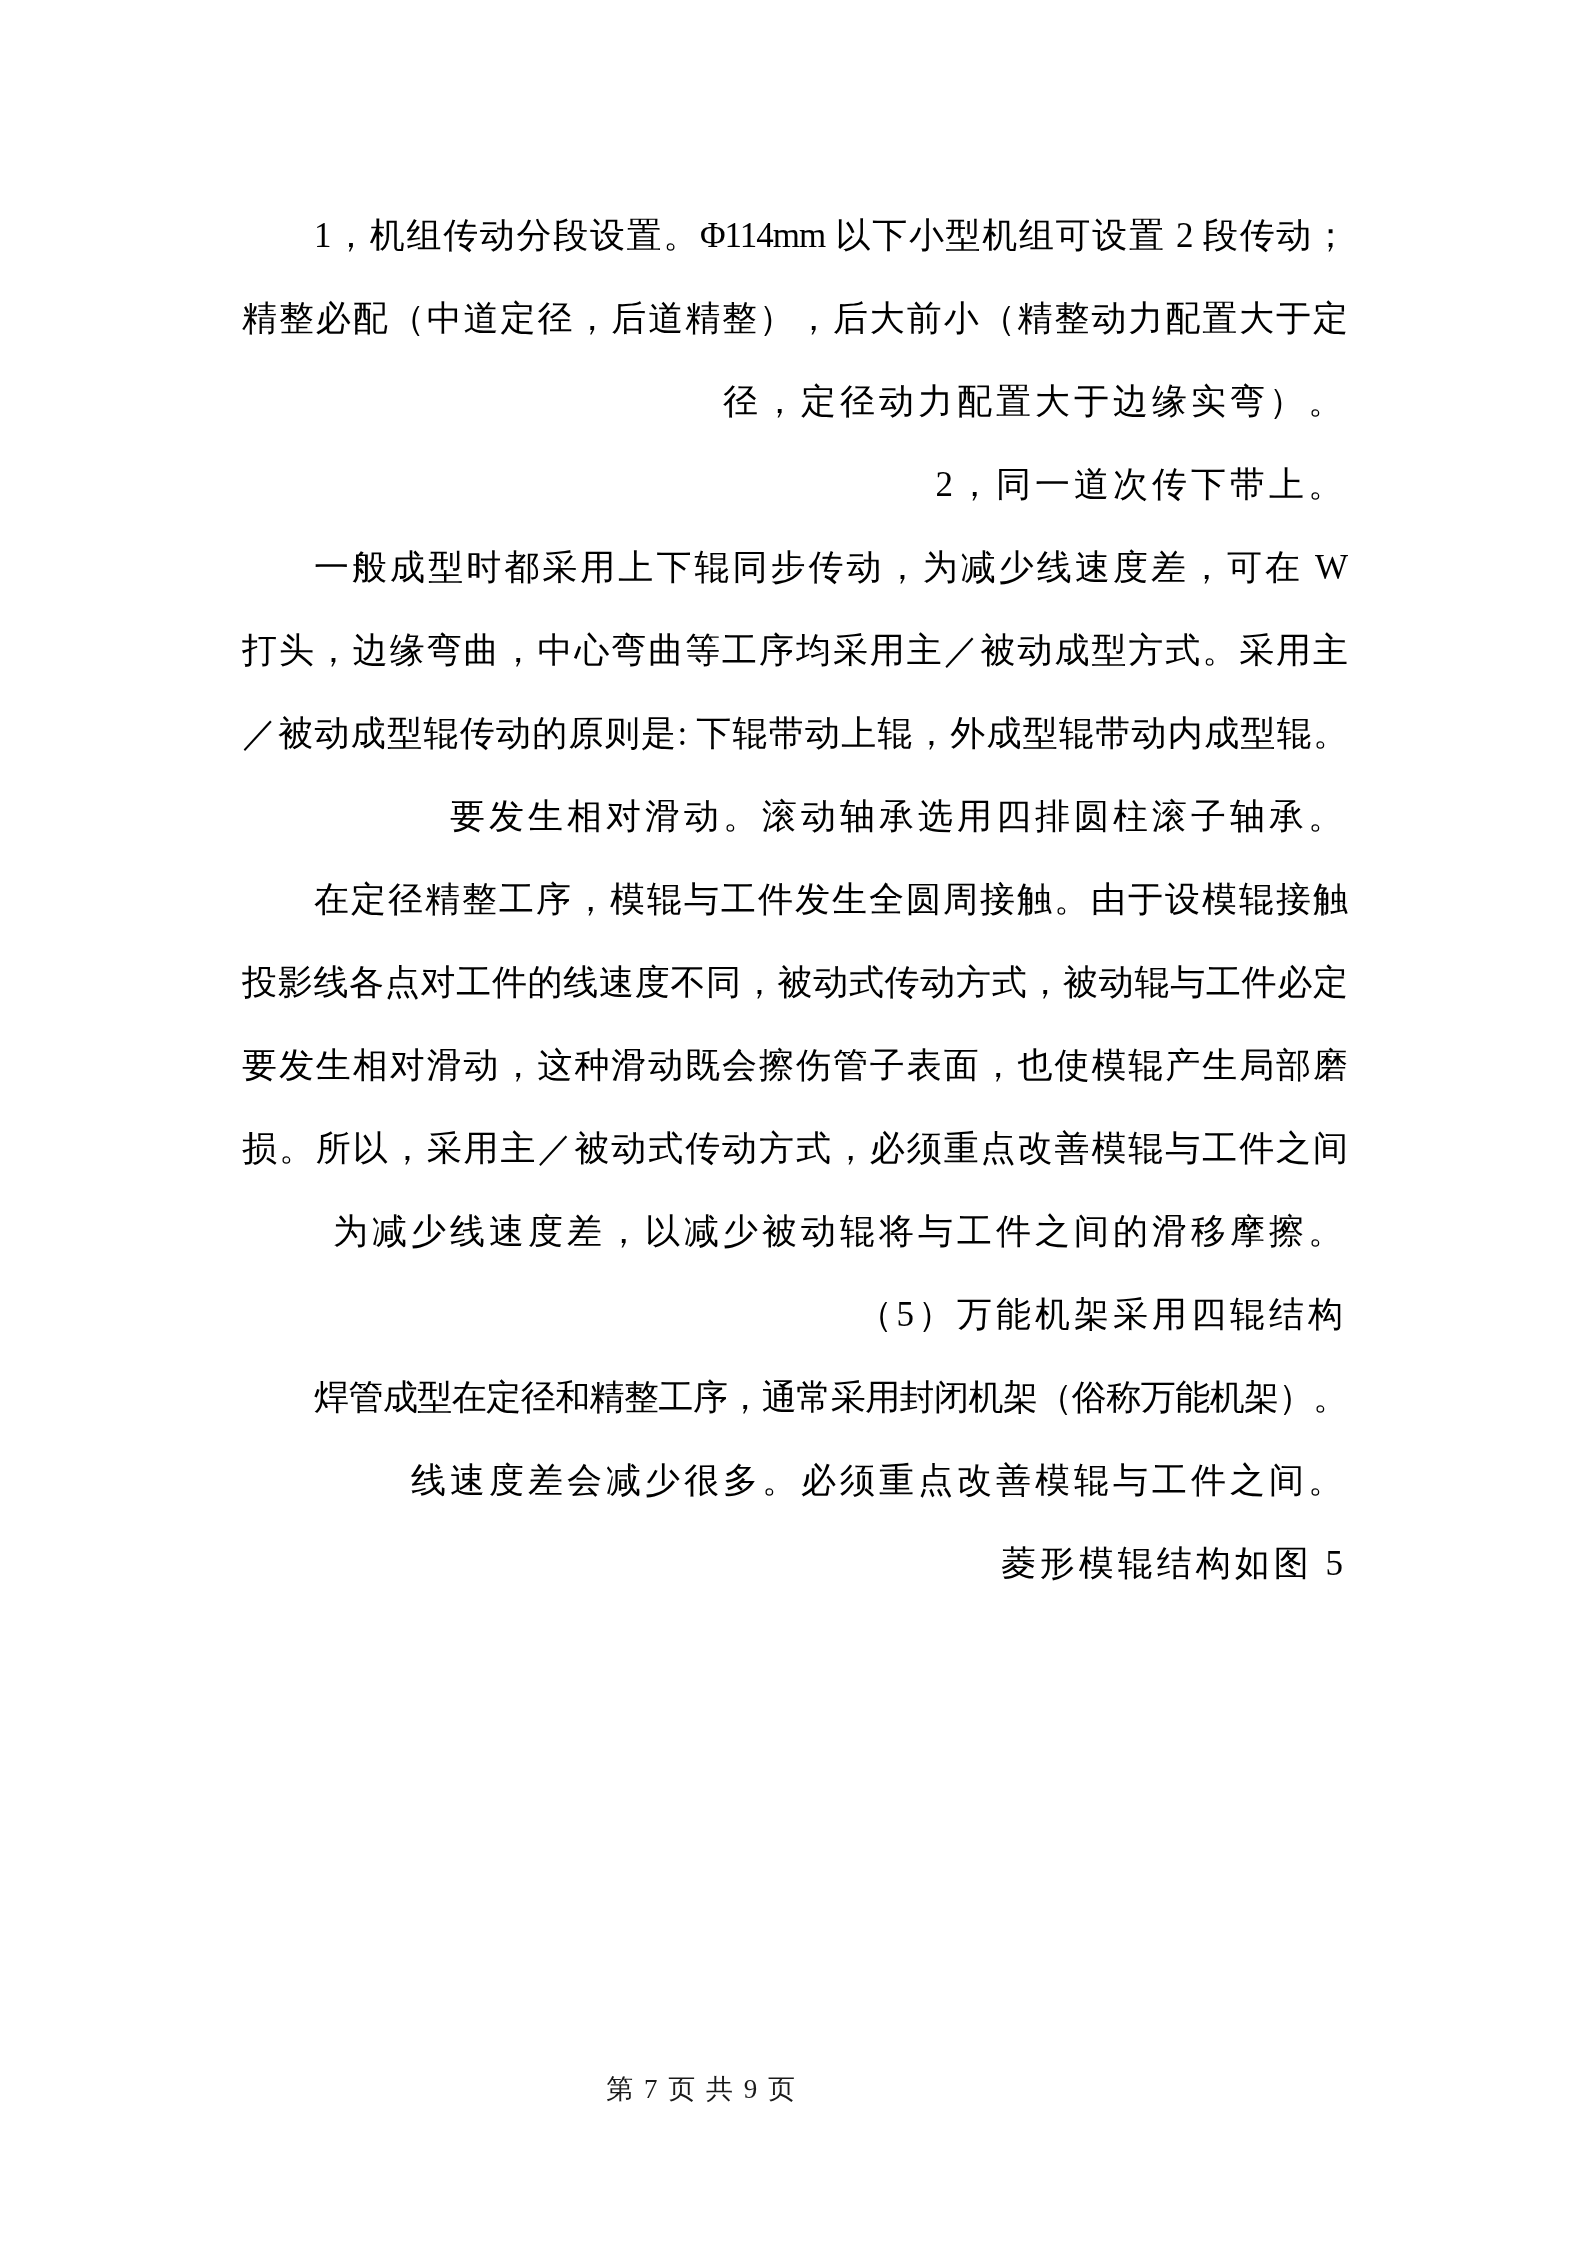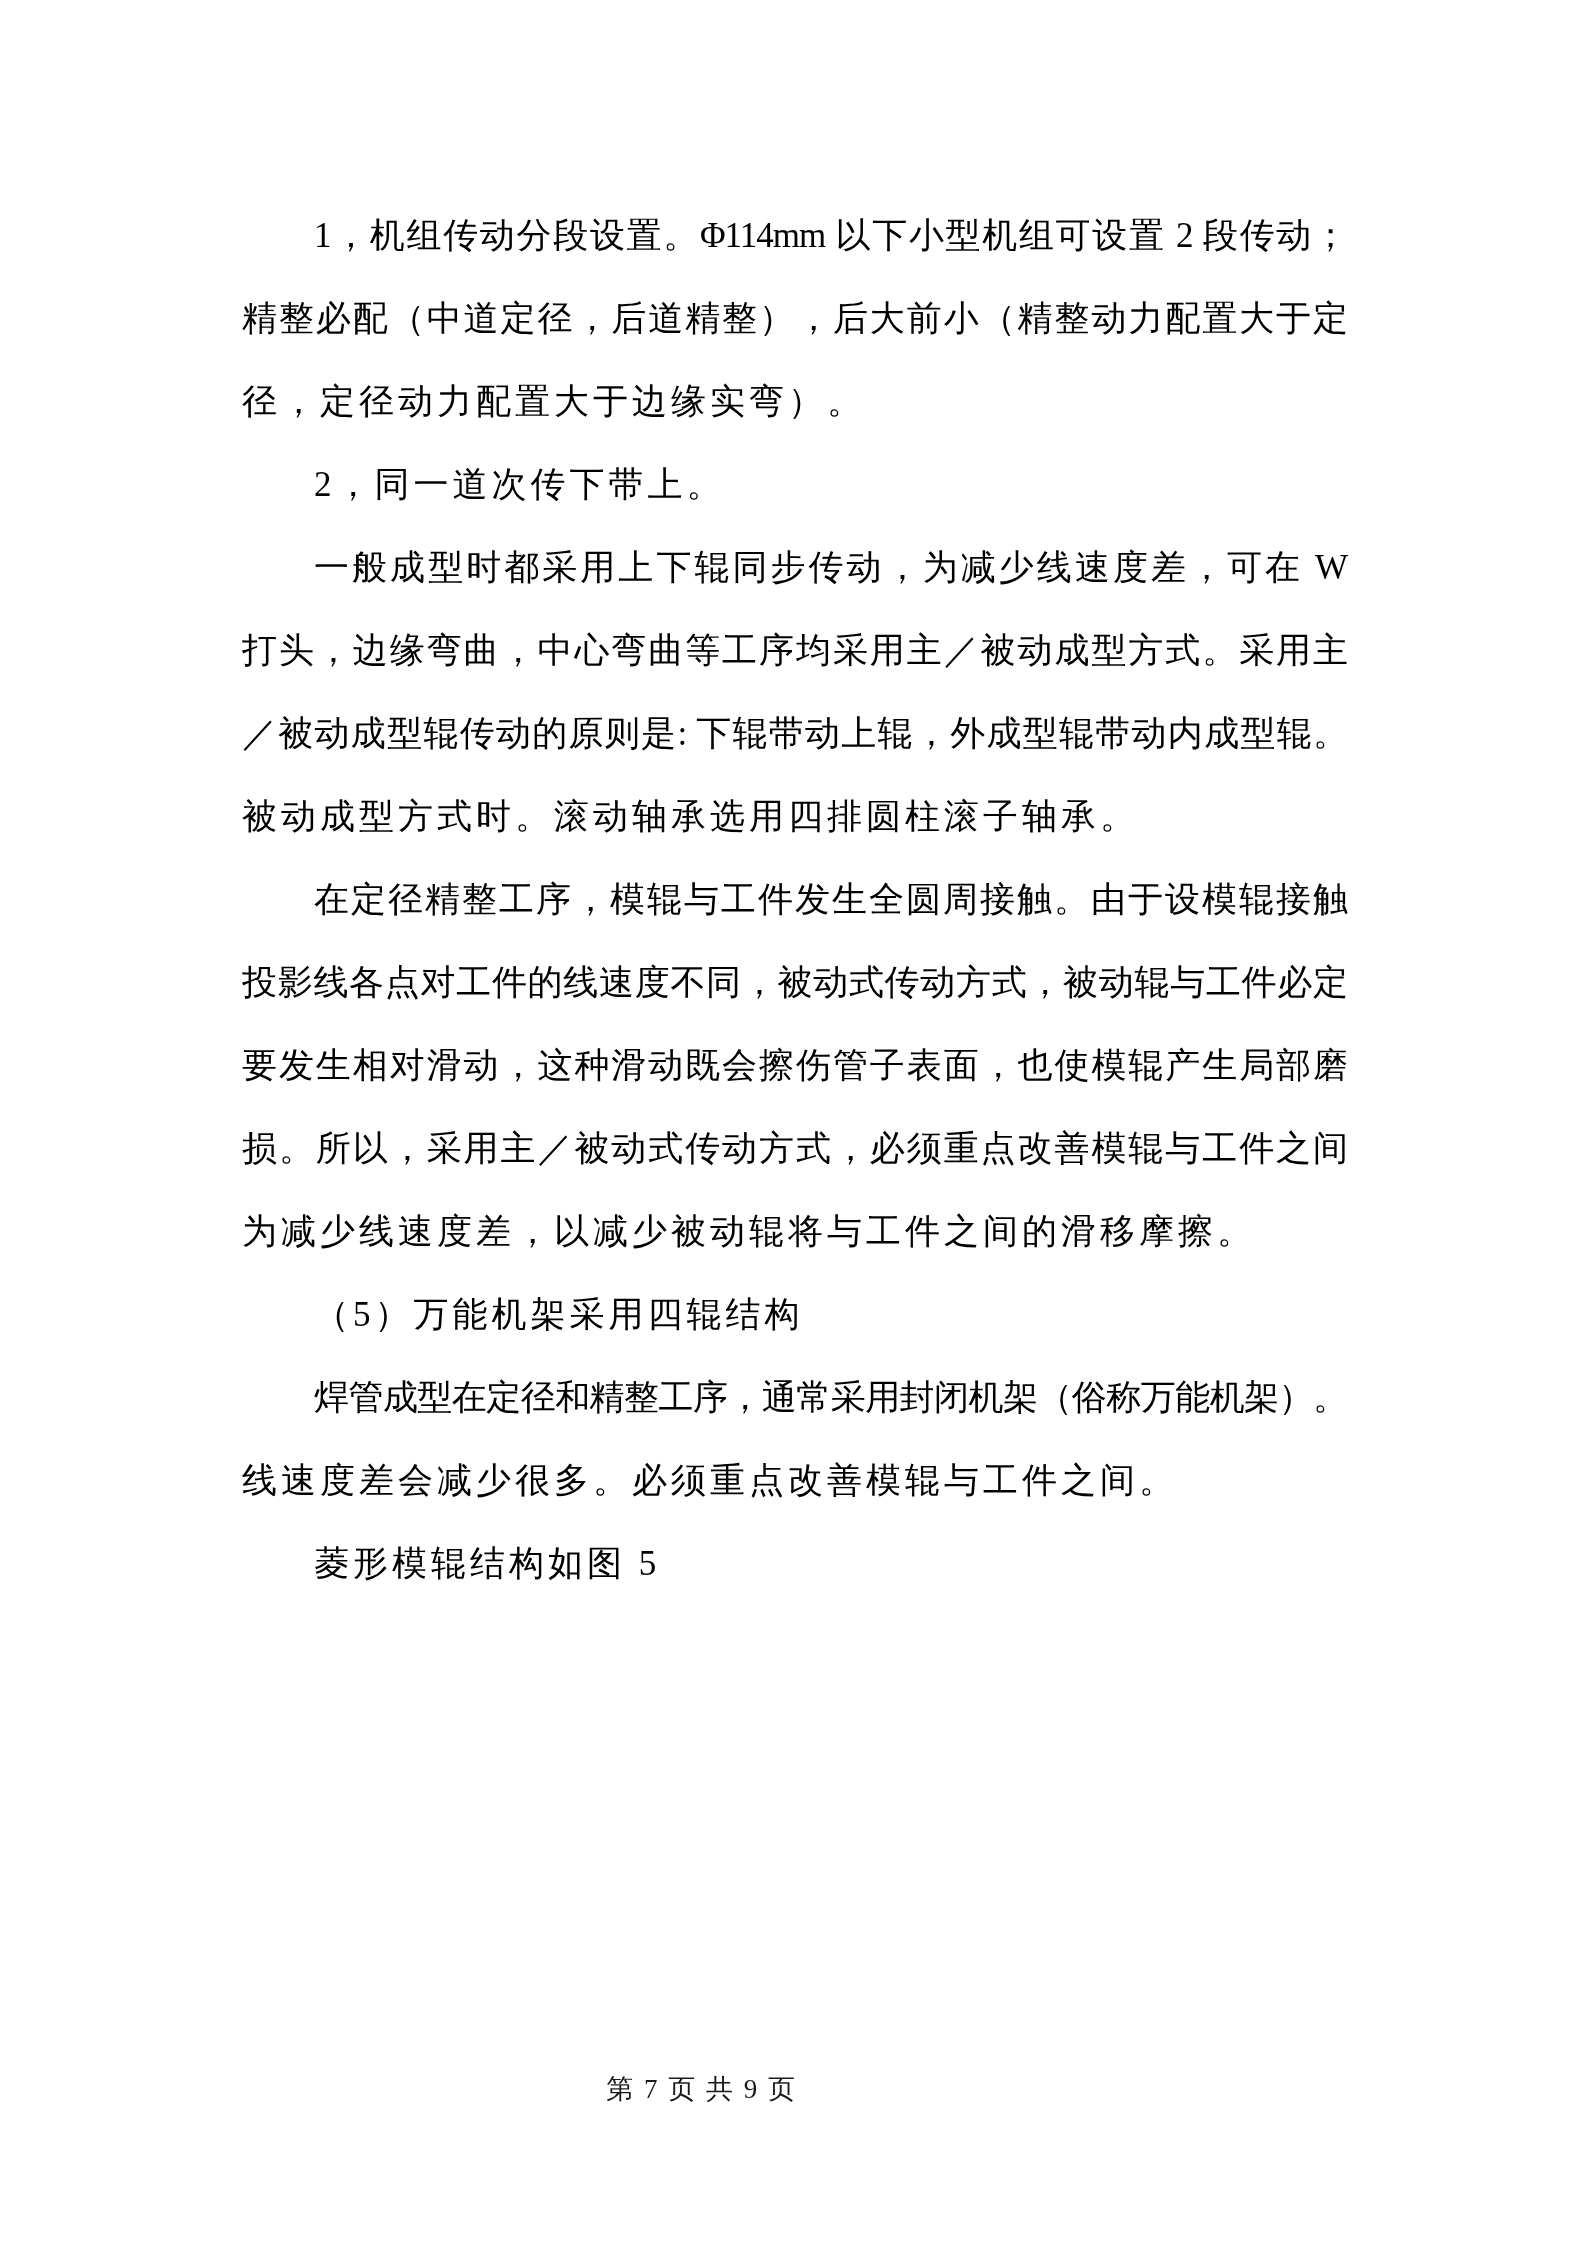--- a/index.html
+++ b/index.html
@@ -17,21 +17,21 @@
     left: 242px;
     top: 194px;
     width: 1105px;
   }
   .line {
     font-size: 35px;
     line-height: 83px;
     height: 83px;
     letter-spacing: 4px;
     white-space: nowrap;
-    text-align: left;
+    text-align: right;
   }
   
   .line.jf {
     white-space: normal;
     letter-spacing: -1px;
     text-align: justify;
     text-align-last: justify;
   }
   .line.in { text-indent: 72px; }
   .footer {
@@ -52,21 +52,21 @@
 
 <div class="page">
   <div class="text-block">
     <div class="line jf in">1，机组传动分段设置。Φ114mm 以下小型机组可设置 2 段传动；</div>
     <div class="line jf">精整必配（中道定径，后道精整），后大前小（精整动力配置大于定</div>
     <div class="line">径，定径动力配置大于边缘实弯）。</div>
     <div class="line in">2，同一道次传下带上。</div>
     <div class="line jf in">一般成型时都采用上下辊同步传动，为减少线速度差，可在 W</div>
     <div class="line jf">打头，边缘弯曲，中心弯曲等工序均采用主／被动成型方式。采用主</div>
     <div class="line jf">／被动成型辊传动的原则是: 下辊带动上辊，外成型辊带动内成型辊。</div>
-    <div class="line">被动成型方式时。滚动轴承选用四排圆柱滚子轴承。</div>
+    <div class="line">要发生相对滑动。滚动轴承选用四排圆柱滚子轴承。</div>
     <div class="line jf in">在定径精整工序，模辊与工件发生全圆周接触。由于设模辊接触</div>
     <div class="line jf">投影线各点对工件的线速度不同，被动式传动方式，被动辊与工件必定</div>
     <div class="line jf">要发生相对滑动，这种滑动既会擦伤管子表面，也使模辊产生局部磨</div>
     <div class="line jf">损。所以，采用主／被动式传动方式，必须重点改善模辊与工件之间</div>
     <div class="line">为减少线速度差，以减少被动辊将与工件之间的滑移摩擦。</div>
     <div class="line in">（5）万能机架采用四辊结构</div>
     <div class="line jf in">焊管成型在定径和精整工序，通常采用封闭机架（俗称万能机架）。</div>
     <div class="line">线速度差会减少很多。必须重点改善模辊与工件之间。</div>
     <div class="line in">菱形模辊结构如图 5</div>
   </div>

